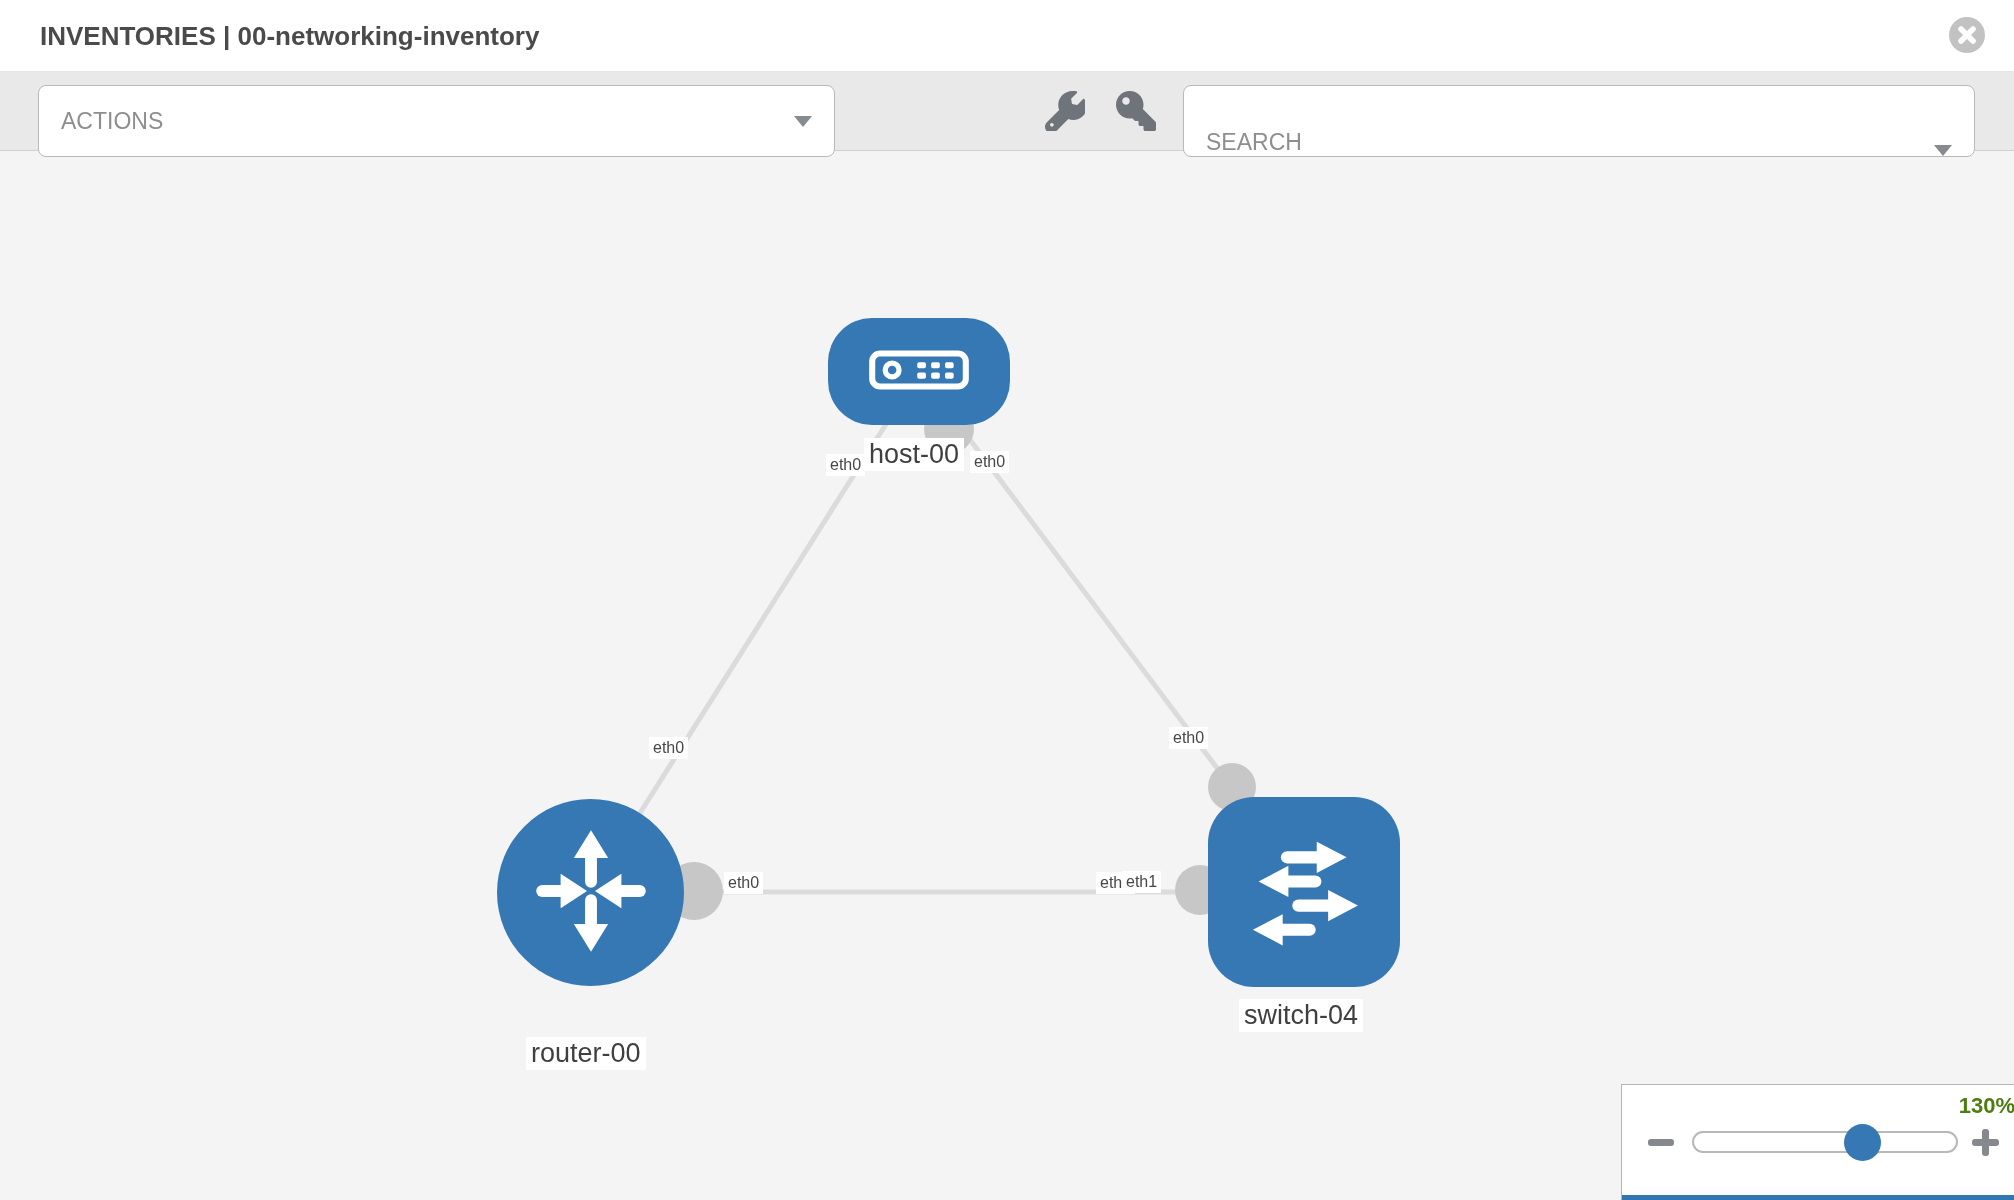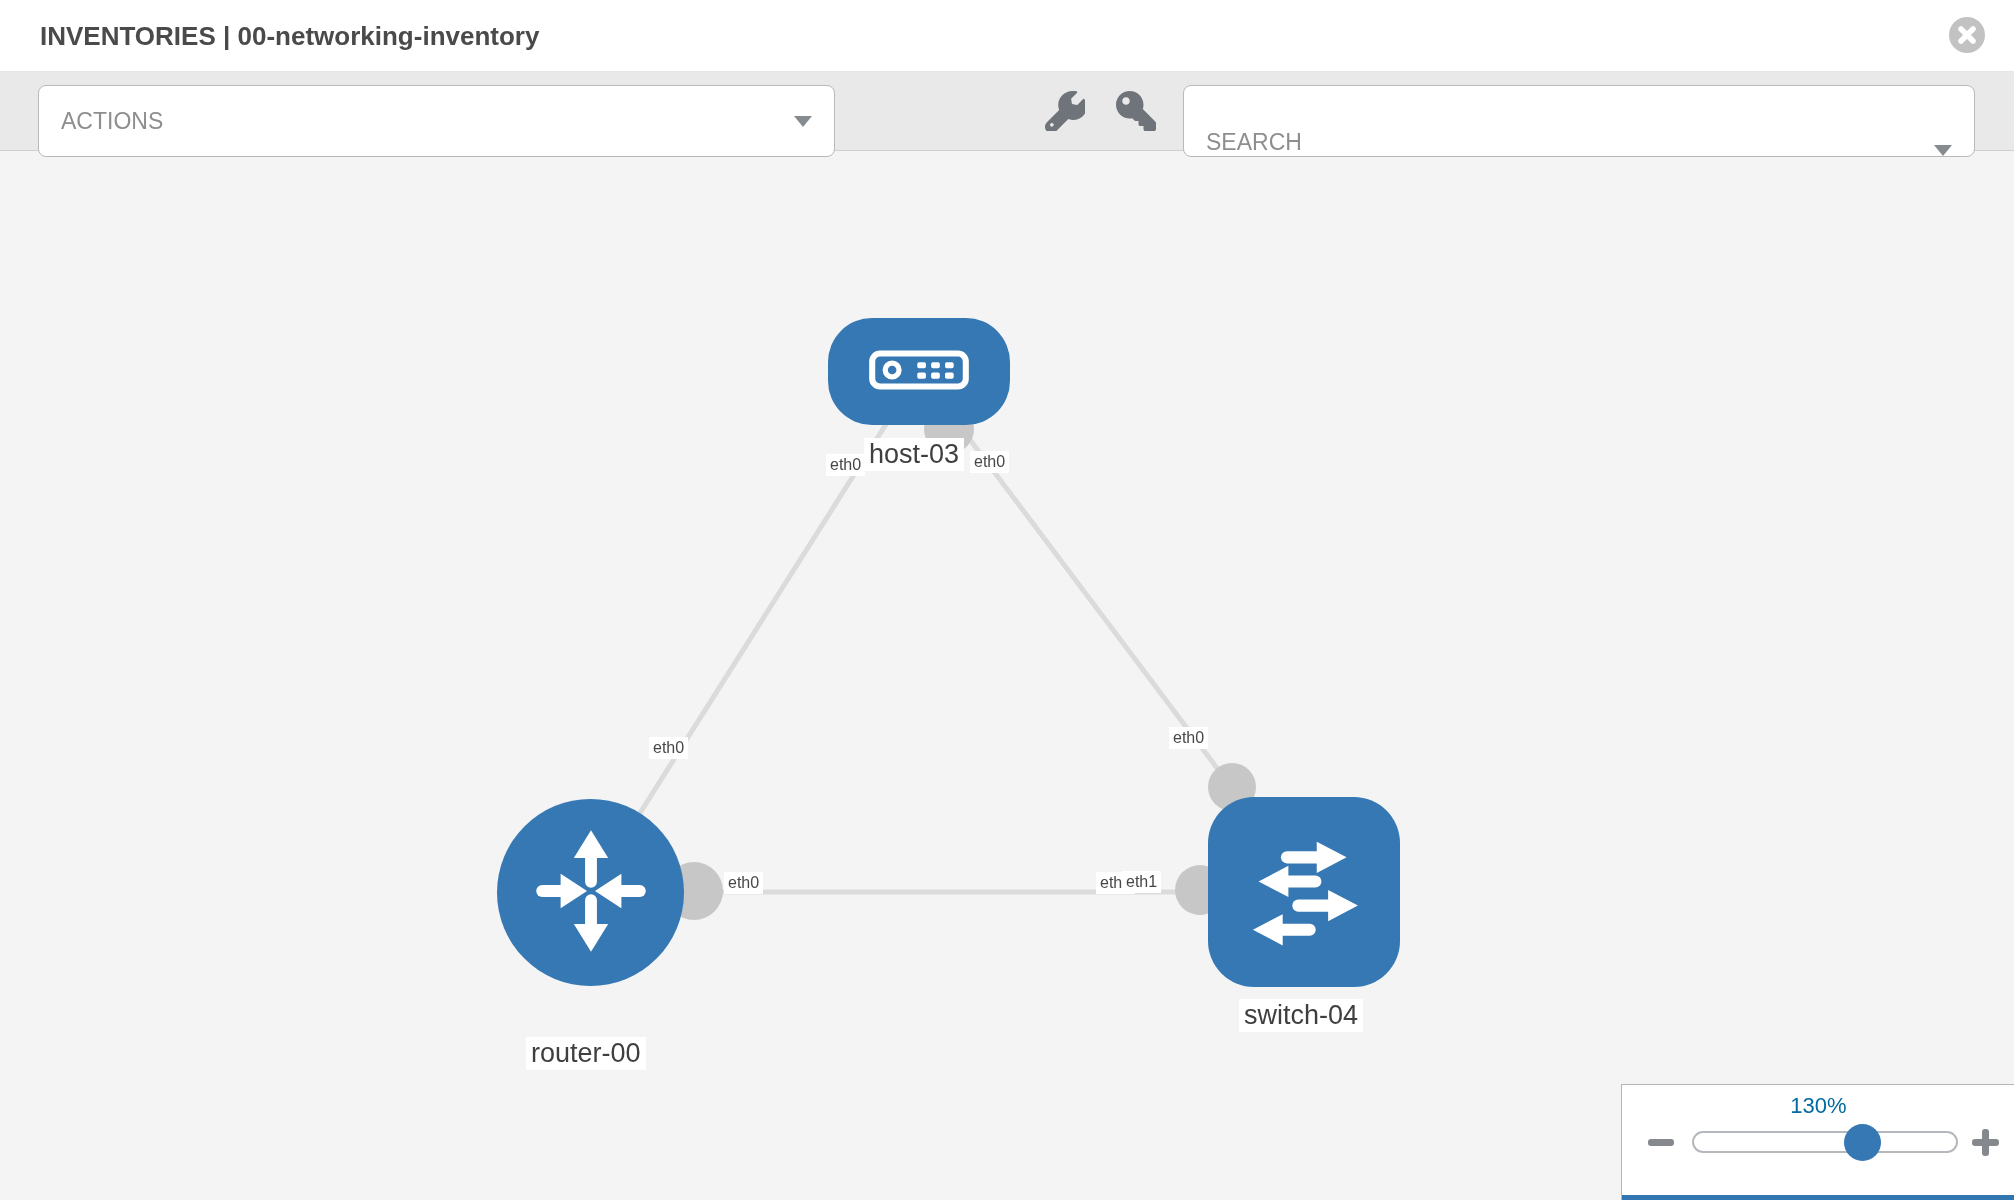--- a/index.html
+++ b/index.html
@@ -55,22 +55,22 @@
   .p-hr-router { left:649px;  top:737px; }
   .p-rs-router { left:724px;  top:872px; }
   .p-hs-switch { left:1169px; top:727px; }
   .p-rs-back   { left:1096px; top:872px; }
   .p-rs-front  { left:1122px; top:871px; }
 
   
   .zoom-panel { position:absolute; left:1621px; top:1084px; width:393px; height:116px;
                 background:#ffffff; border-top:1px solid #b6b6b6; border-left:1px solid #b6b6b6;
                 z-index:20; }
-  .zoom-value { position:absolute; left:0; top:8px; width:100%; text-align:center;
-                font-size:22px; color:#0369a1; }
+  .zoom-value { position:absolute; left:0; top:8px; width:100%; text-align:right;
+                font-size:22px; color:#4d7c0f;font-weight:bold; }
   .zoom-minus { position:absolute; left:26px; top:54px; width:26px; height:7px; border-radius:3px;
                 background:#85898d; cursor:pointer; }
   .zoom-plus  { position:absolute; left:350px; top:44px; width:27px; height:27px; cursor:pointer; }
   .zoom-plus::before { content:""; position:absolute; left:0; top:10px; width:27px; height:7px;
                 background:#85898d; border-radius:3px; }
   .zoom-plus::after  { content:""; position:absolute; left:10px; top:0; width:7px; height:27px;
                 background:#85898d; border-radius:3px; }
   .zoom-track { position:absolute; left:70px; top:46px; width:266px; height:22px;
                 border:2px solid #b5b9bd; border-radius:13px; background:#ffffff; box-sizing:border-box;
                 cursor:pointer; }
@@ -177,21 +177,21 @@
             <polygon points="18,44 39,33 39,55" stroke="none"></polygon>
           <line x1="46" y1="61" x2="70" y2="61"></line>
             <polygon points="88,61 67,50 67,72" stroke="none"></polygon>
           <line x1="54" y1="78" x2="32" y2="78"></line>
             <polygon points="14,78 35,67 35,89" stroke="none"></polygon>
         </g>
       </svg>
     </span>
   </div>
 
-  <div class="nlabel lbl-host">host-03</div>
+  <div class="nlabel lbl-host">host-00</div>
   <div class="nlabel lbl-router">router-00</div>
   <div class="nlabel lbl-switch">switch-04</div>
 
   <div class="plabel p-hr-host">eth0</div>
   <div class="plabel p-hs-host">eth0</div>
   <div class="plabel p-hr-router">eth0</div>
   <div class="plabel p-rs-router">eth0</div>
   <div class="plabel p-hs-switch">eth0</div>
   <div class="plabel back p-rs-back">eth0</div>
   <div class="plabel front p-rs-front">eth1</div>

